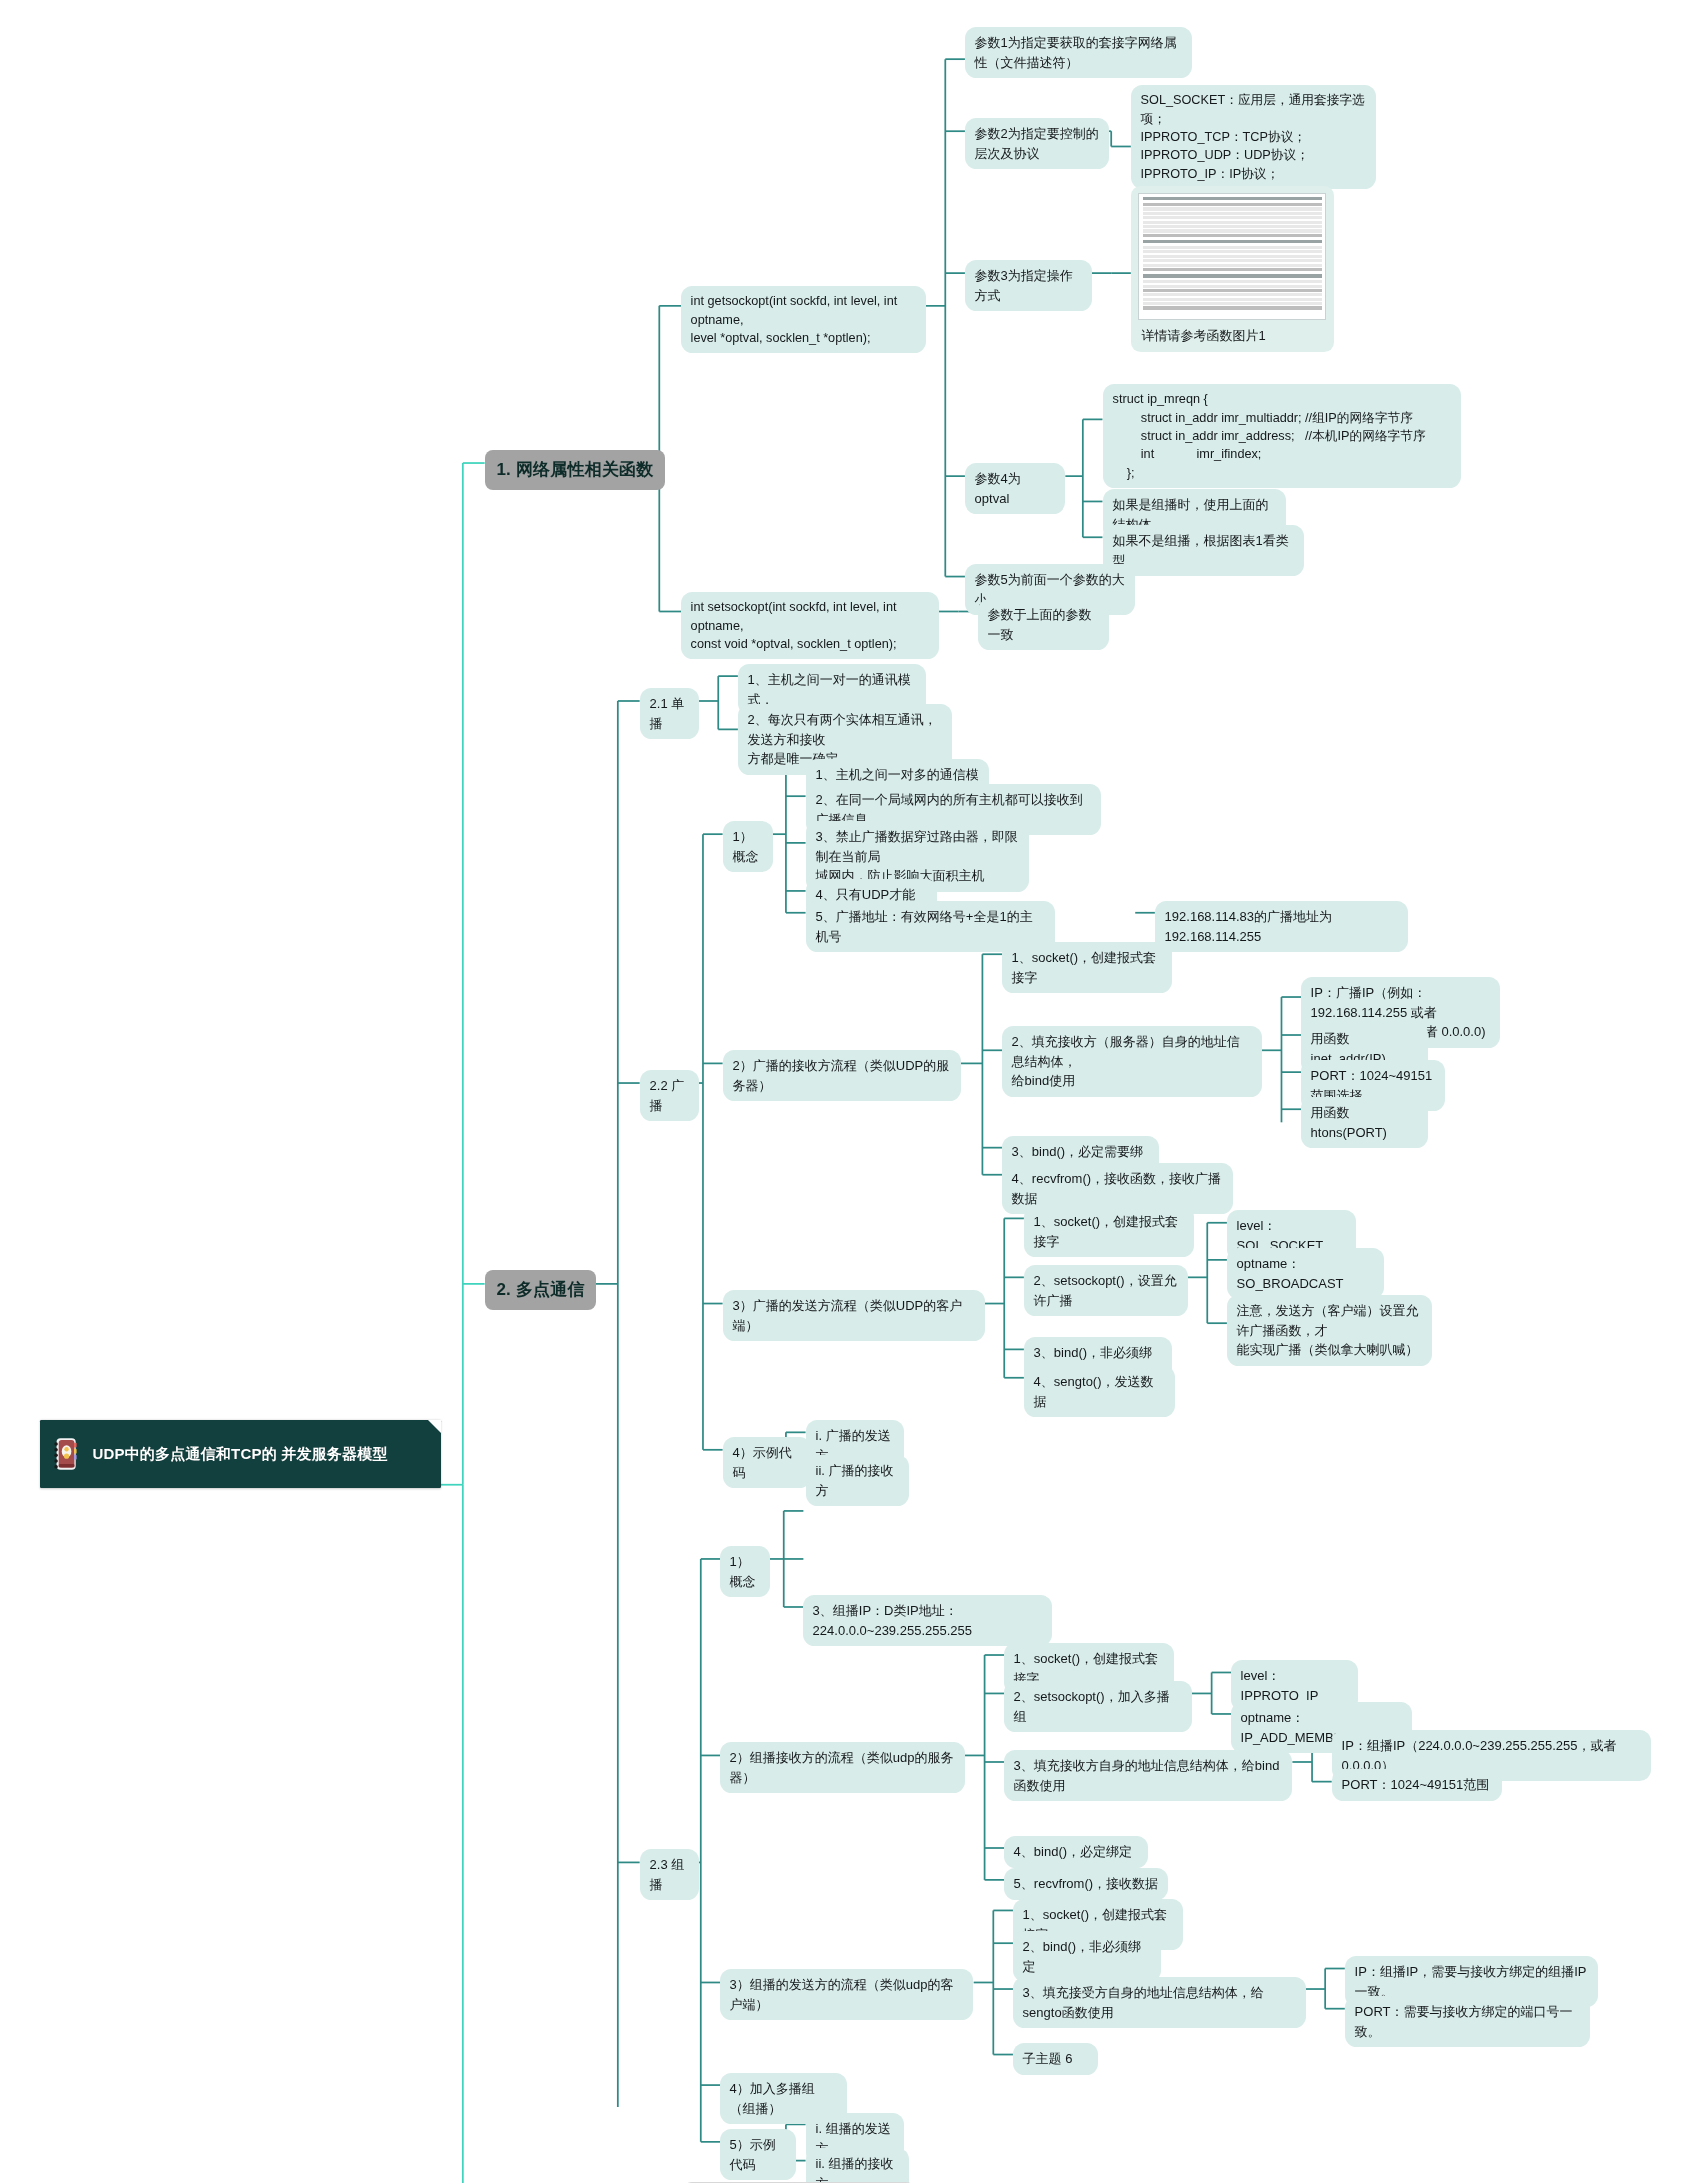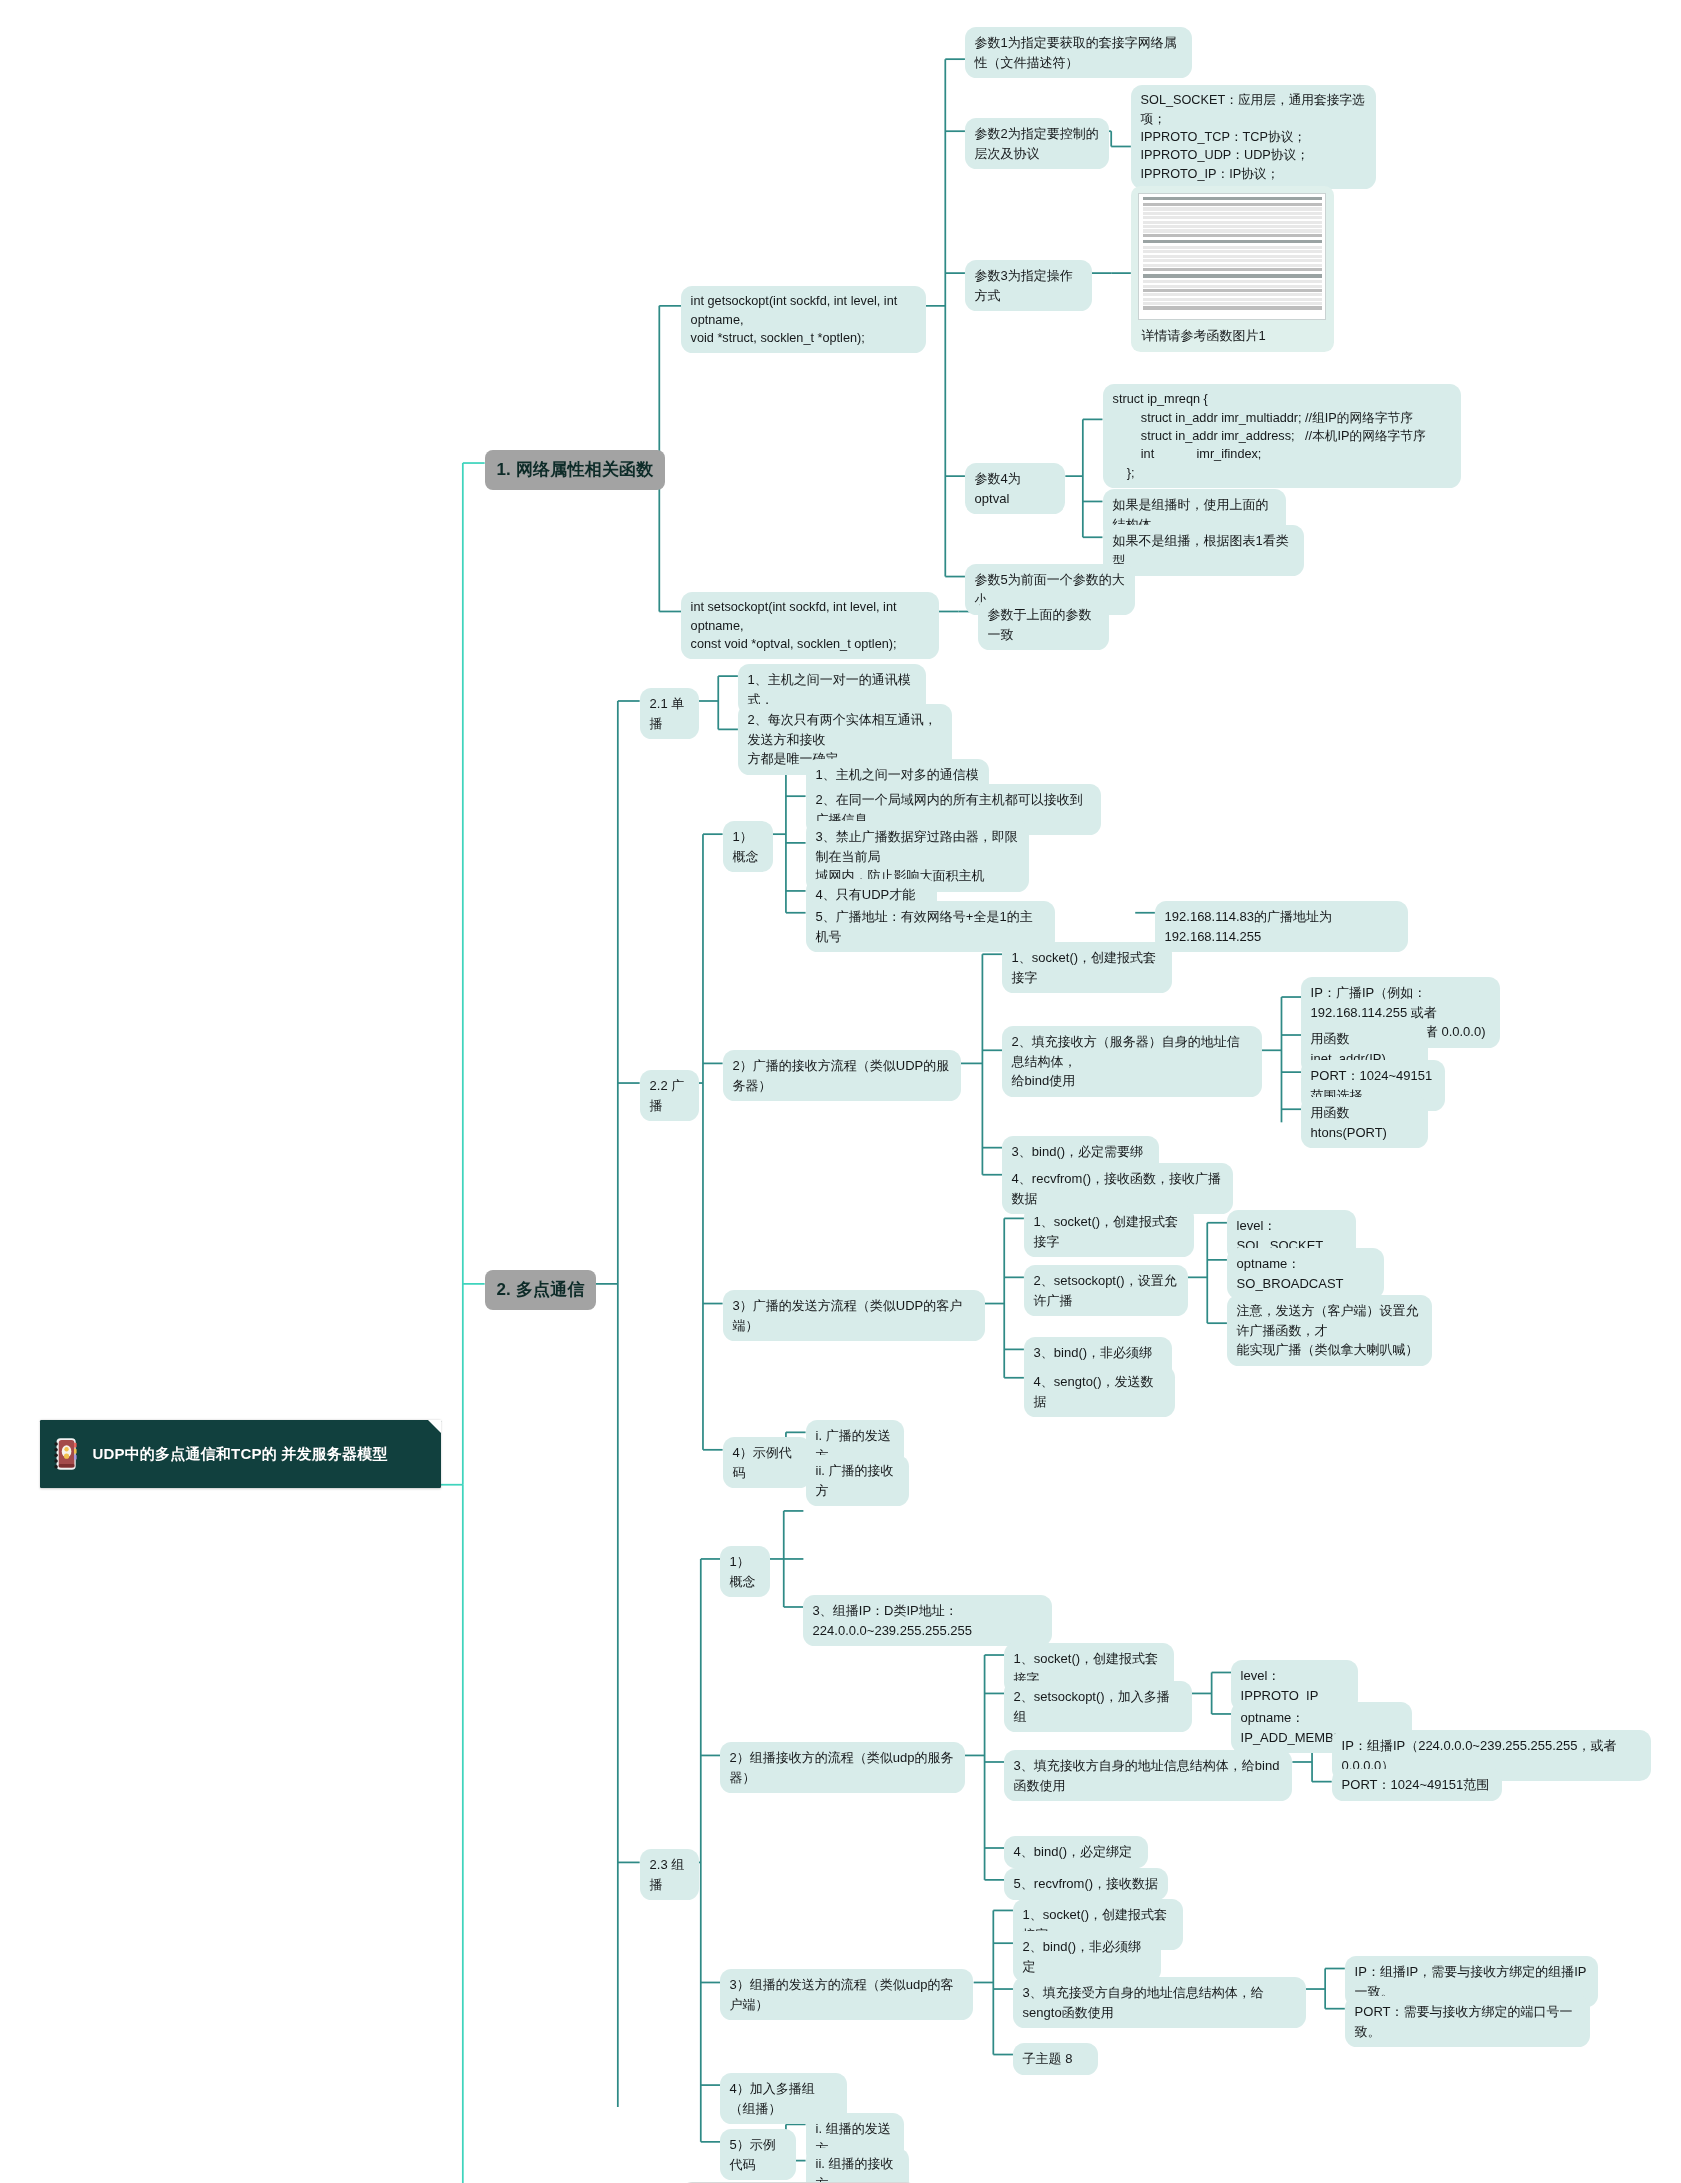--- a/index.html
+++ b/index.html
@@ -309,21 +309,21 @@
       <circle cx="31" cy="44" r="6" fill="#f2c14e"></circle>
     </svg>
     <div class="root-title">UDP中的多点通信和TCP的
 并发服务器模型</div>
   </div>
 
   <div class="node n-branch" style="left:485px; top:450px;">1. 网络属性相关函数</div>
   <div class="node n-branch" style="left:485px; top:1270px;">2. 多点通信</div>
 
   <div class="node n-leaf mono" style="left:681px; top:286px; width:245px;">int getsockopt(int sockfd, int level, int optname,
-void *struct, socklen_t *optlen);</div>
+level *optval, socklen_t *optlen);</div>
   <div class="node n-leaf mono" style="left:681px; top:592px; width:258px;">int setsockopt(int sockfd, int level, int optname,
 const void *optval, socklen_t optlen);</div>
 
   <div class="node n-leaf" style="left:965px; top:27px; width:227px;">参数1为指定要获取的套接字网络属性（文件描述符）</div>
   <div class="node n-leaf" style="left:965px; top:118px; width:144px;">参数2为指定要控制的层次及协议</div>
   <div class="node n-leaf mono" style="left:1131px; top:85px; width:245px;">SOL_SOCKET：应用层，通用套接字选项；
 IPPROTO_TCP：TCP协议；
 IPPROTO_UDP：UDP协议；
 IPPROTO_IP：IP协议；</div>
 
@@ -428,21 +428,21 @@
   <div class="node n-leaf" style="left:1332px; top:1769px; width:170px;">PORT：1024~49151范围</div>
   <div class="node n-leaf" style="left:1004px; top:1836px; width:144px;">4、bind()，必定绑定</div>
   <div class="node n-leaf" style="left:1004px; top:1868px; width:164px;">5、recvfrom()，接收数据</div>
 
   <div class="node n-leaf" style="left:720px; top:1969px; width:253px;">3）组播的发送方的流程（类似udp的客户端）</div>
   <div class="node n-leaf" style="left:1013px; top:1899px; width:170px;">1、socket()，创建报式套接字</div>
   <div class="node n-leaf" style="left:1013px; top:1931px; width:148px;">2、bind()，非必须绑定</div>
   <div class="node n-leaf" style="left:1013px; top:1977px; width:293px;">3、填充接受方自身的地址信息结构体，给sengto函数使用</div>
   <div class="node n-leaf" style="left:1345px; top:1956px; width:253px;">IP：组播IP，需要与接收方绑定的组播IP一致。</div>
   <div class="node n-leaf" style="left:1345px; top:1996px; width:245px;">PORT：需要与接收方绑定的端口号一致。</div>
-  <div class="node n-leaf" style="left:1013px; top:2043px; width:85px;">子主题 8</div>
+  <div class="node n-leaf" style="left:1013px; top:2043px; width:85px;">子主题 6</div>
 
   <div class="node n-leaf" style="left:720px; top:2073px; width:127px;">4）加入多播组（组播）</div>
   <div class="node n-leaf" style="left:720px; top:2129px; width:76px;">5）示例代码</div>
   <div class="node n-leaf" style="left:806px; top:2113px; width:98px;">i. 组播的发送方</div>
   <div class="node n-leaf" style="left:806px; top:2148px; width:103px;">ii. 组播的接收方</div>
 
   <div class="node n-grey" style="left:681px; top:2182px; width:236px;">一次只能处理一个客户端，若想要处理第二个客
 户端，必须将第一个客户端退出</div>
 
 </div>

